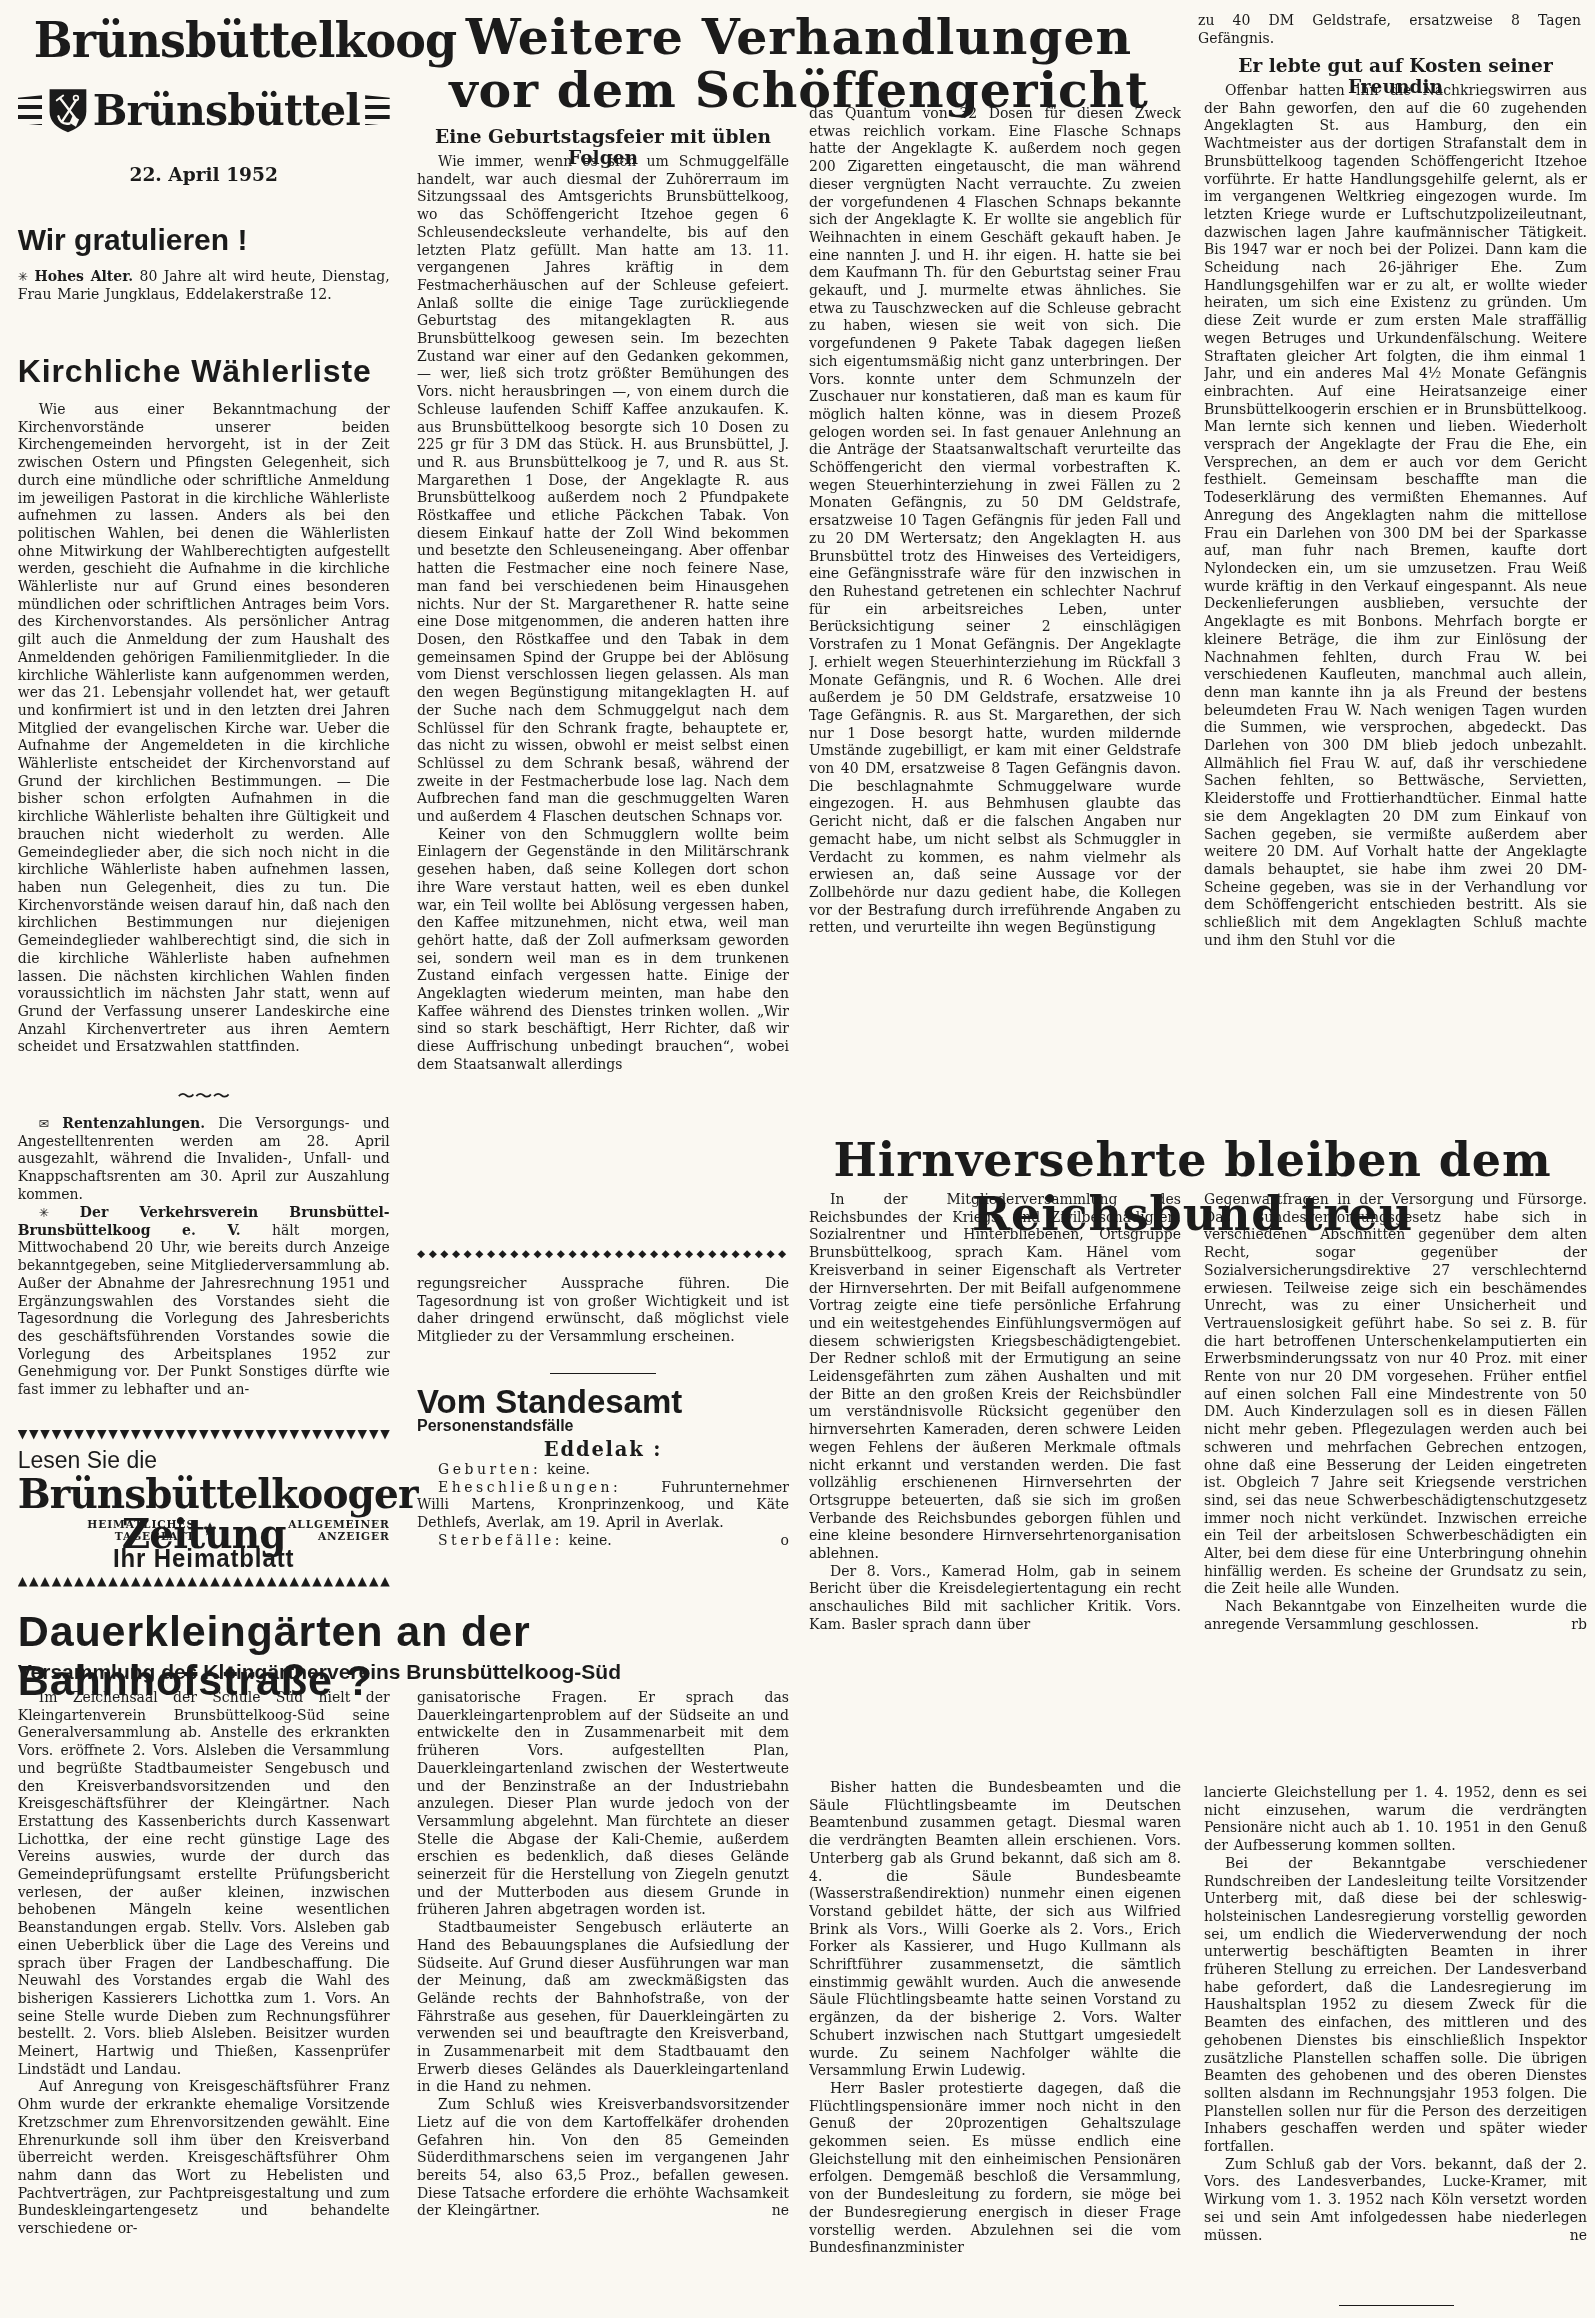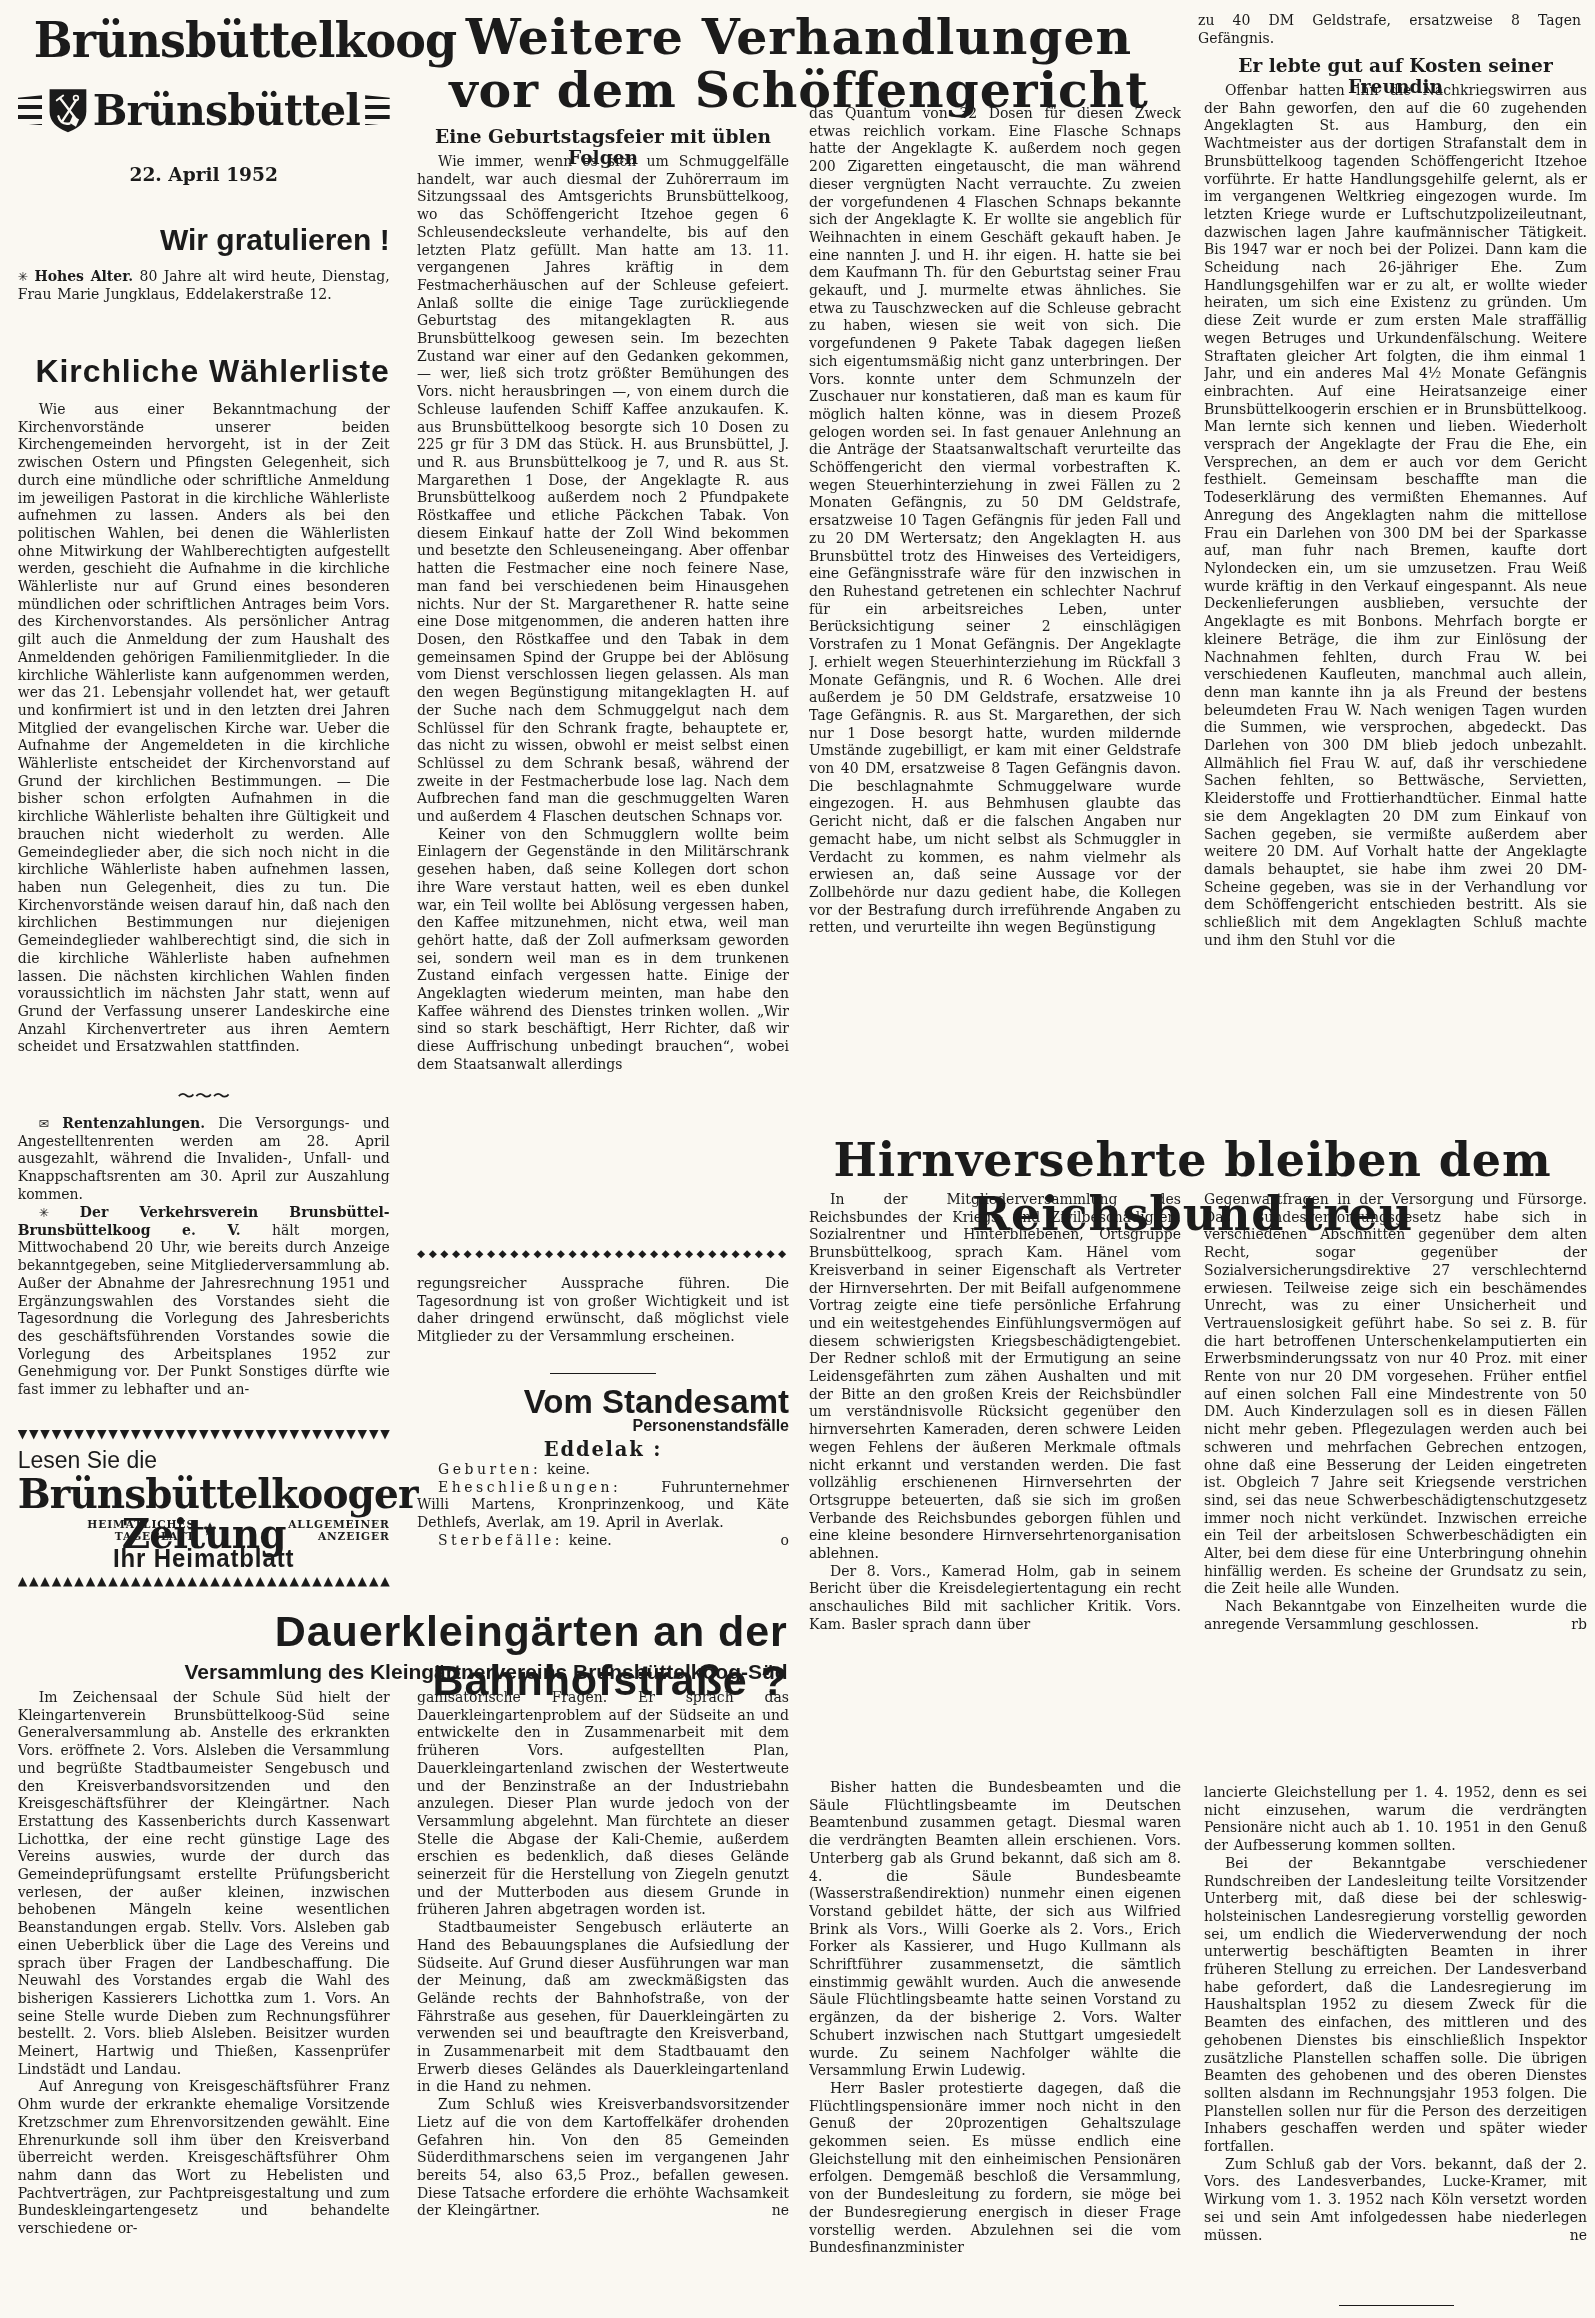--- a/index.html
+++ b/index.html
@@ -18,21 +18,21 @@
   
   .blackletter{font-family:"DejaVu Serif",serif;font-weight:bold;letter-spacing:-0.9px;transform:scaleY(1.04);}
   .mast-l1{font-size:46px;line-height:48px;text-align:center;padding-left:16px;}
   .mast-row{display:flex;align-items:center;justify-content:center;gap:5.3px;margin-top:1.8px;}
   .mast-l2{font-size:41px;line-height:43px;}
   .speed{width:48px;height:30px;background:repeating-linear-gradient(180deg,#1b1b1b 0 4.4px,transparent 4.4px 9.8px);}
   .speed.l{clip-path:polygon(0 8%,100% 0,100% 100%,0 92%);}
   .speed.r{clip-path:polygon(0 0,100% 8%,100% 92%,0 100%);}
   .date-line{font-weight:bold;font-size:18.6px;text-align:center;margin-top:8.9px;}
   
-  .h-sans{font-family:"Liberation Sans",sans-serif;font-weight:bold;text-align:right;}
+  .h-sans{font-family:"Liberation Sans",sans-serif;font-weight:bold;text-align:left;}
   .h-serif{font-family:"DejaVu Serif",serif;font-weight:bold;text-align:center;}
   .h-gratulieren{font-size:30px;}
   .h-kirchliche{font-size:32px;letter-spacing:0.9px;}
   .h-main{font-size:49px;line-height:53px;letter-spacing:0.9px;}
   .h-sub{font-size:18.6px;}
   .h-reichsbund{font-size:46px;letter-spacing:0.9px;}
   .h-beamte{font-family:"Liberation Sans",sans-serif;font-weight:bold;font-size:44px;text-align:center;letter-spacing:0.9px;}
   .h-gaerten{font-size:43px;letter-spacing:0.9px;}
   .h-gaerten-sub{font-size:21px;margin-top:8.9px;}
   .h-standesamt{font-size:33px;}

